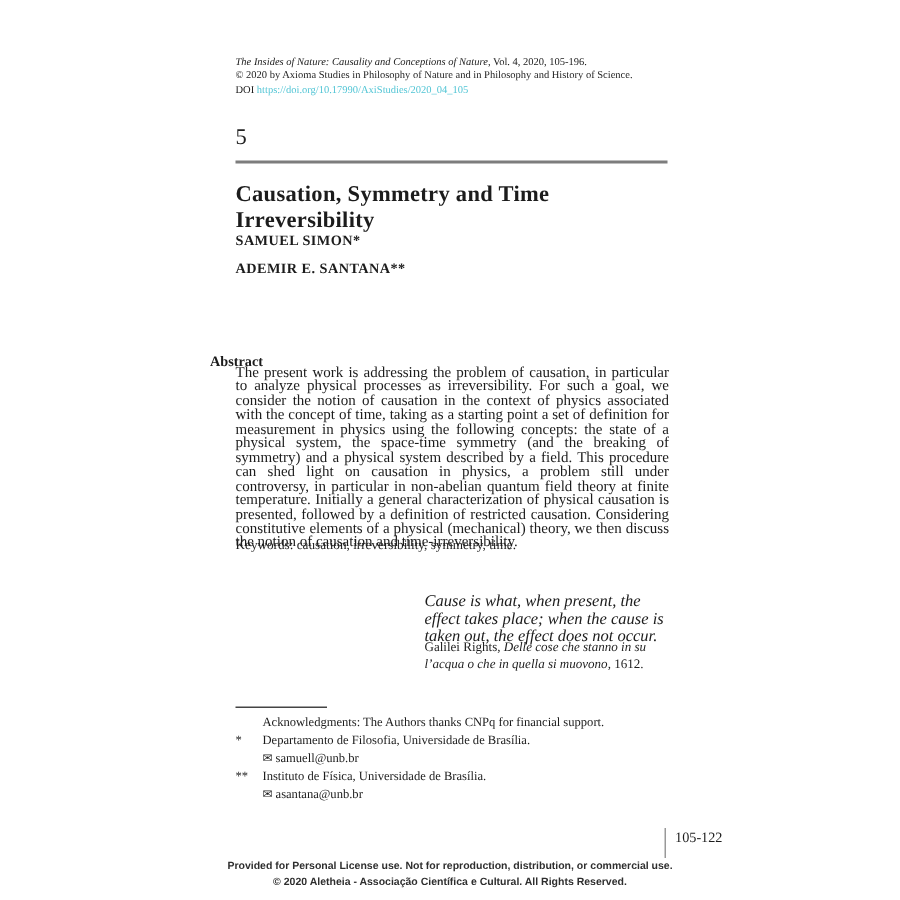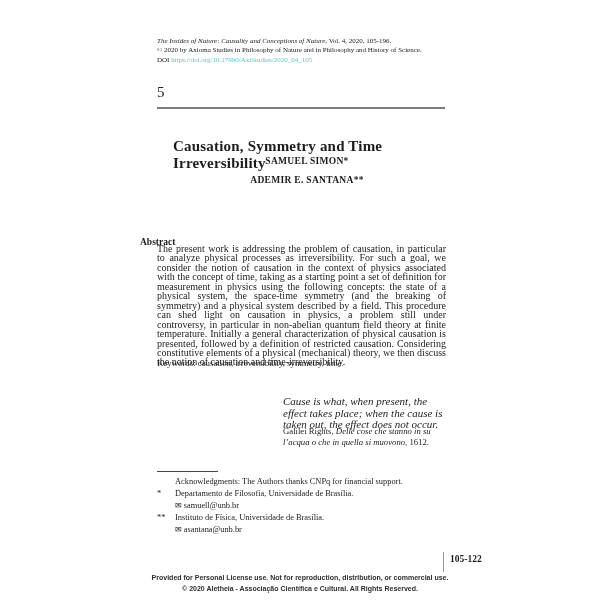--- a/index.html
+++ b/index.html
@@ -17,41 +17,41 @@
   .header{top:37px;left:157px;width:300px;font-size:7px;line-height:9.3px;color:#222;}
   .journal-italic{font-style:italic;}
   .doi-link{color:#52c5d5;text-decoration:none;}
 
   
   .chapter-number{top:84px;left:157px;font-size:15px;color:#222;}
   .head-rule{top:107px;left:157px;width:288px;border-top:2px solid #7d7d7d;height:0;}
 
   
   .paper-title{top:122px;left:157px;width:300px;font-size:15px;font-weight:bold;letter-spacing:.2px;}
-  .authors{top:152px;left:157px;width:300px;font-size:9.5px;font-weight:bold;line-height:18.5px;letter-spacing:.3px;text-align:center;}
+  .authors{top:152px;left:157px;width:300px;font-size:9.5px;font-weight:bold;line-height:18.5px;letter-spacing:.3px;}
 
   
   .abstract-heading{top:237px;left:140px;font-size:9.5px;font-weight:bold;}
   .abstract-body{top:244px;left:157px;width:289px;font-size:10px;line-height:9.45px;text-align:justify;}
   .keywords{top:358px;left:157px;width:289px;font-size:8.8px;}
 
   
   .quote{top:396px;left:283px;width:166px;font-size:11px;font-style:italic;line-height:11.5px;}
   .attribution{top:426px;left:283px;width:166px;font-size:8.7px;line-height:11px;}
   .attr-work{font-style:italic;font-family:Liberation Serif, serif;}
 
   
   .fn-rule{top:471px;left:157px;width:61px;border-top:1px solid #444;height:0;}
   .footnotes{top:476px;left:157px;width:300px;font-size:8.4px;line-height:12px;}
   .fn-row{position:relative;padding-left:18px;}
   .fn-marker{position:absolute;left:0;top:0;}
   .envelope{font-size:8px;margin-right:2px;}
 
   
-  .page-range{top:552px;left:443px;border-left:1px solid #999;padding:2px 0 8px 6px;font-size:9.5px;font-weight:bold;}
+  .page-range{top:552px;left:443px;border-left:1px solid #999;padding:2px 0 8px 6px;font-size:9.5px;font-weight:normal;}
 
   
   .footer{top:573px;left:0;width:600px;text-align:center;
     font-family:"Liberation Sans", sans-serif;font-size:7px;line-height:10.5px;color:#2e2e2e;font-weight:bold;}
 </style>
 </head>
 <body>
 
 <div class="abs header">
   <div>
@@ -59,21 +59,21 @@
   </div>
   <div>© 2020 by Axioma Studies in Philosophy of Nature and in Philosophy and History of Science.</div>
   <div>
     <span>DOI </span><a href="#" class="doi-link">https://doi.org/10.17990/AxiStudies/2020_04_105</a>
   </div>
 </div>
 
 <div class="abs chapter-number">5</div>
 <div class="abs head-rule"></div>
 
-<h1 class="abs paper-title" style="margin:16px;">Causation, Symmetry and Time Irreversibility</h1>
+<h1 class="abs paper-title" style="margin:0;">Causation, Symmetry and Time Irreversibility</h1>
 <div class="abs authors">
   <div>SAMUEL SIMON*</div>
   <div>ADEMIR E. SANTANA**</div>
 </div>
 
 <div class="abs abstract-heading">Abstract</div>
 <div class="abs abstract-body">The present work is addressing the problem of causation, in particular to analyze physical processes as irreversibility. For such a goal, we consider the notion of causation in the context of physics associated with the concept of time, taking as a starting point a set of definition for measurement in physics using the following concepts: the state of a physical system, the space-time symmetry (and the breaking of symmetry) and a physical system described by a field. This procedure can shed light on causation in physics, a problem still under controversy, in particular in non-abelian quantum field theory at finite temperature. Initially a general characterization of physical causation is presented, followed by a definition of restricted causation. Considering constitutive elements of a physical (mechanical) theory, we then discuss the notion of causation and time-irreversibility.</div>
 <div class="abs keywords">Keywords: causation, irreversibility, symmetry, time.</div>
 
 <div class="abs quote">Cause is what, when present, the effect takes place; when the cause is taken out, the effect does not occur.</div>

